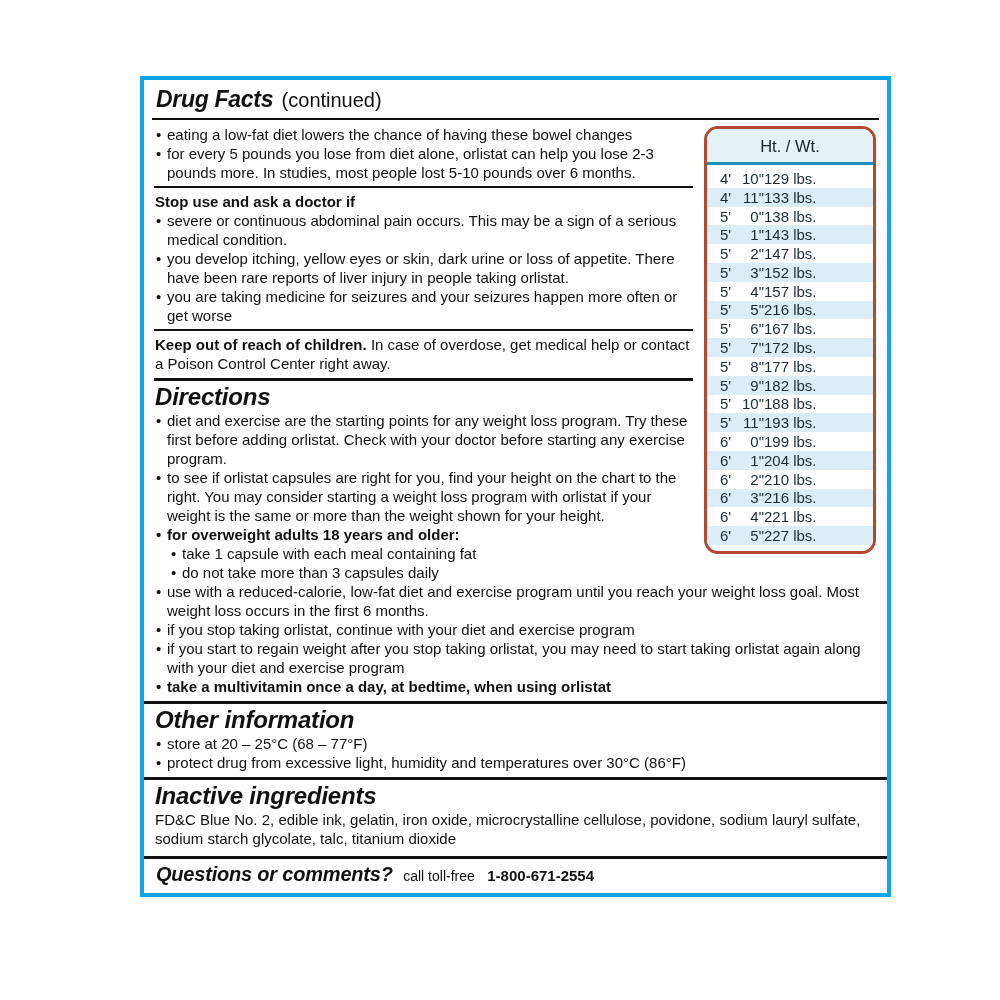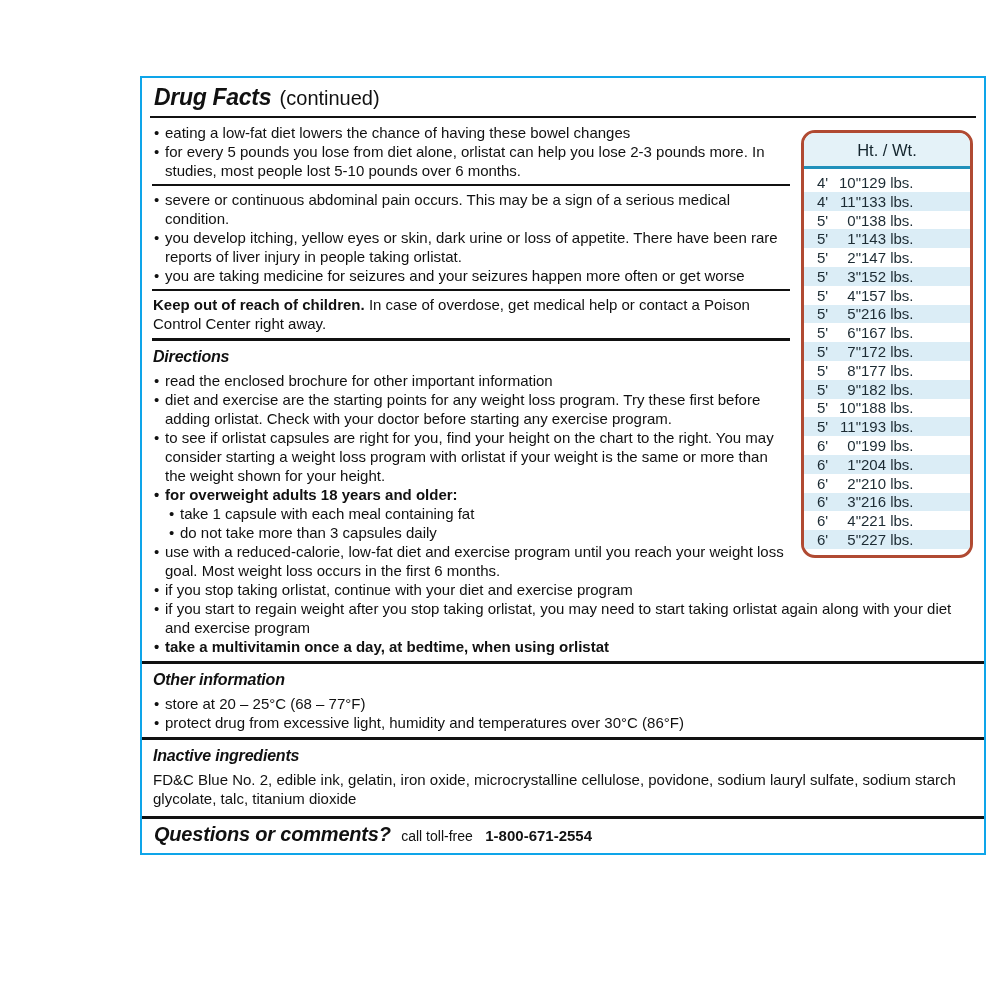--- a/index.html
+++ b/index.html
@@ -2,36 +2,36 @@
 <html style="--table-border: #b04a32; --table-rule: #2191bb; --table-header-bg: #e4f2f8; --table-stripe: #dbedf6;"><head>
 <meta charset="utf-8">
 <style>
   * { margin: 0; padding: 0; box-sizing: border-box; }
   html, body { width: 1000px; height: 1000px; background: #ffffff; }
   body { font-family: "Liberation Sans", sans-serif; color: #111; }
 
   .page { position: relative; width: 1000px; height: 1000px; background: #fff; }
 
   .label {
-    position: absolute; left: 140px; top: 76px; width: 846px;
-    border: 2px solid #0ea5e9; background: #fff;
+    position: absolute; left: 140px; top: 76px; width: 751px;
+    border: 4px solid #0ea5e9; background: #fff;
   }
 
   
   .title-row { padding: 6px 10px 2px 12px; }
   .df-title { font-style: italic; font-weight: bold; font-size: 23px; letter-spacing: -0.3px; }
   .df-cont  { font-size: 20px; margin-left: 4px; }
   .title-rule { border-top: 2px solid #111; margin: 3px 8px 0 8px; height: 0; }
 
   
   .content { padding: 5px 9px 4px 10px; font-size: 15px; line-height: 19px; }
 
   
   .htwt {
-    float: right; width: 172px; margin: 7px 2px 6px 11px;
+    float: right; width: 172px; margin: 1px 2px 6px 11px;
     border: 3px solid var(--table-border, #b04a32);
     border-radius: 14px; overflow: hidden; background: #fff;
   }
   .htwt-head {
     text-align: center; font-size: 16.5px; padding: 8px 0 6px;
     background: var(--table-header-bg, #e4f2f8);
     border-bottom: 3px solid var(--table-rule, #2191bb);
     color: #14252d;
   }
   .htwt-body { padding: 4px 0 6px; }
@@ -39,21 +39,21 @@
   .trow.alt { background: var(--table-stripe, #dbedf6); }
   .trow .ft { width: 17px; }
   .trow .in { width: 27px; text-align: right; }
   .trow .wt { flex: 1; text-align: left; }
 
   
   .rule { overflow: hidden; height: 0; }
   .rule2 { border-top: 2px solid #111; margin: 4px 0 4px -10px; }
   .rule3 { border-top: 3px solid #111; margin: 5px -9px 4px -10px; }
 
-  .h2 { font-style: italic; font-weight: bold; font-size: 16px; line-height: 24px; margin: 1px 0 2px 1px; letter-spacing: -0.2px; }
+  .h2 { font-style: italic; font-weight: bold; font-size: 24px; line-height: 24px; margin: 1px 0 2px 1px; letter-spacing: -0.2px; }
   .bhead { font-weight: bold; margin-left: 1px; }
   .para { margin-left: 1px; }
   .bold { font-weight: bold; }
 
   .b { position: relative; padding-left: 13px; }
   .b::before { content: "\2022"; position: absolute; left: 2px; }
   .b.bold::before { font-weight: bold; }
   .sub { margin-left: 15px; }
 
   
@@ -182,35 +182,35 @@
               <span class="wt">227 lbs.</span>
             </div>
           </div>
       </div>
 
       <div class="b"><span>eating a low-fat diet lowers the chance of having these bowel changes</span></div>
       <div class="b"><span>for every 5 pounds you lose from diet alone, orlistat can help you lose 2-3 pounds more. In studies, most people lost 5-10 pounds over 6 months.</span></div>
 
       <div class="rule rule2"></div>
 
+      <div class="bhead">Stop use and ask a doctor if</div>
       <div class="b"><span>severe or continuous abdominal pain occurs. This may be a sign of a serious medical condition.</span></div>
       <div class="b"><span>you develop itching, yellow eyes or skin, dark urine or loss of appetite. There have been rare reports of liver injury in people taking orlistat.</span></div>
       <div class="b"><span>you are taking medicine for seizures and your seizures happen more often or get worse</span></div>
 
       <div class="rule rule2"></div>
 
       <div class="para">
         <span class="bold">Keep out of reach of children.</span>
         <span>In case of overdose, get medical help or contact a Poison Control Center right away.</span>
       </div>
 
       <div class="rule rule3"></div>
 
       <div class="h2">Directions</div>
-      <div class="b"><span>read the enclosed brochure for other important information</span></div>
       <div class="b"><span>diet and exercise are the starting points for any weight loss program. Try these first before adding orlistat. Check with your doctor before starting any exercise program.</span></div>
       <div class="b"><span>to see if orlistat capsules are right for you, find your height on the chart to the right. You may consider starting a weight loss program with orlistat if your weight is the same or more than the weight shown for your height.</span></div>
       <div class="b bold"><span>for overweight adults 18 years and older:</span></div>
       <div class="b sub"><span>take 1 capsule with each meal containing fat</span></div>
       <div class="b sub"><span>do not take more than 3 capsules daily</span></div>
       <div class="b"><span>use with a reduced-calorie, low-fat diet and exercise program until you reach your weight loss goal. Most weight loss occurs in the first 6 months.</span></div>
       <div class="b"><span>if you stop taking orlistat, continue with your diet and exercise program</span></div>
       <div class="b"><span>if you start to regain weight after you stop taking orlistat, you may need to start taking orlistat again along with your diet and exercise program</span></div>
       <div class="b bold"><span>take a multivitamin once a day, at bedtime, when using orlistat</span></div>
 

